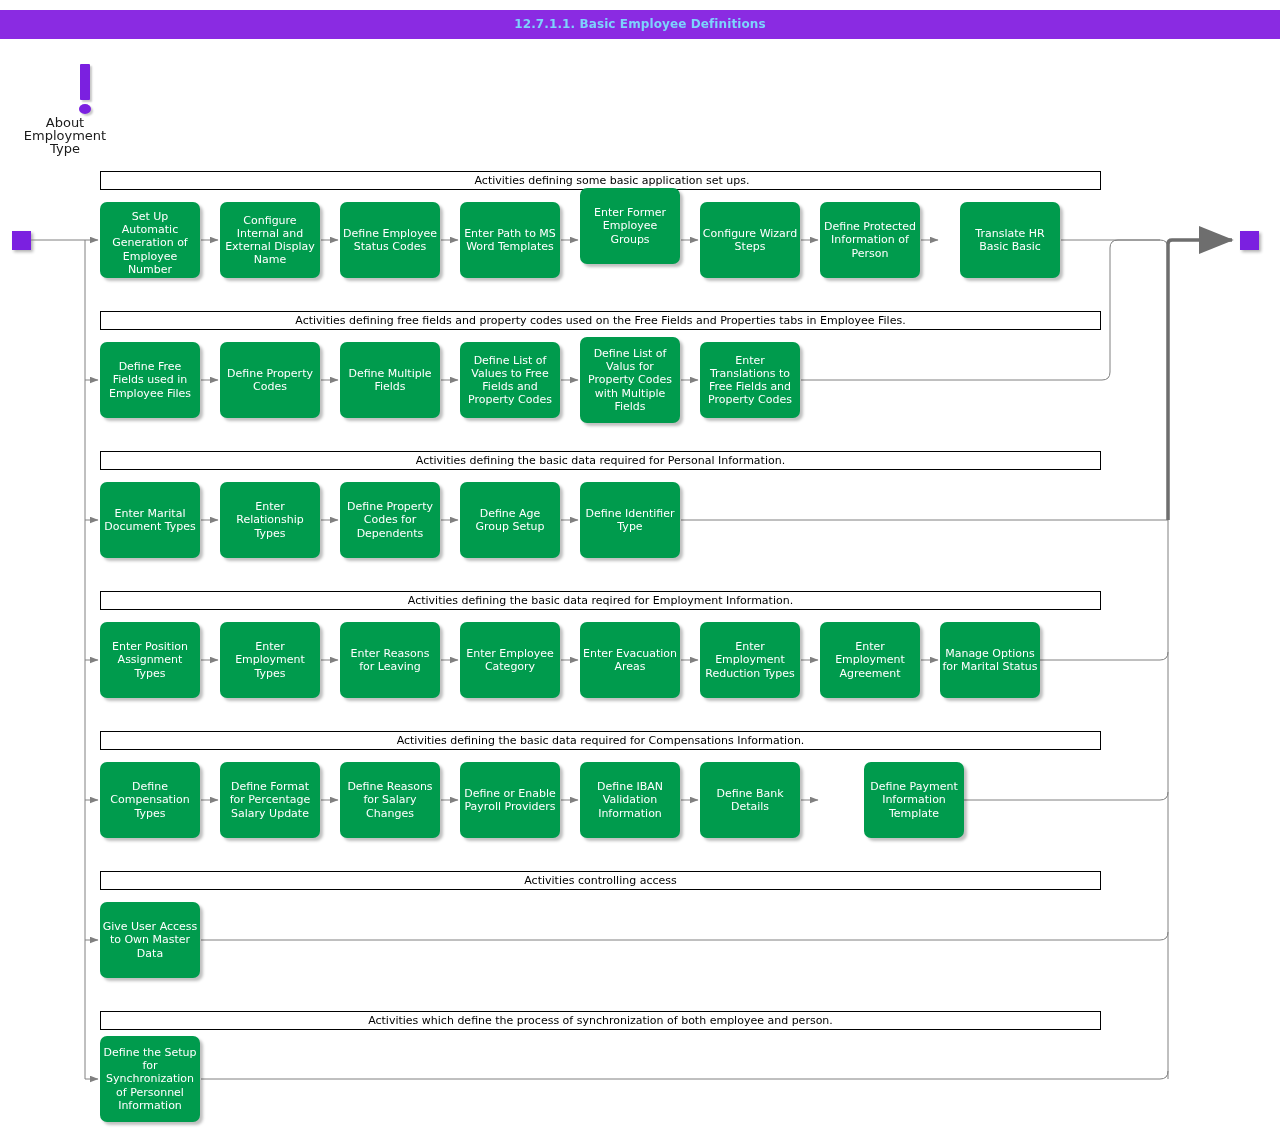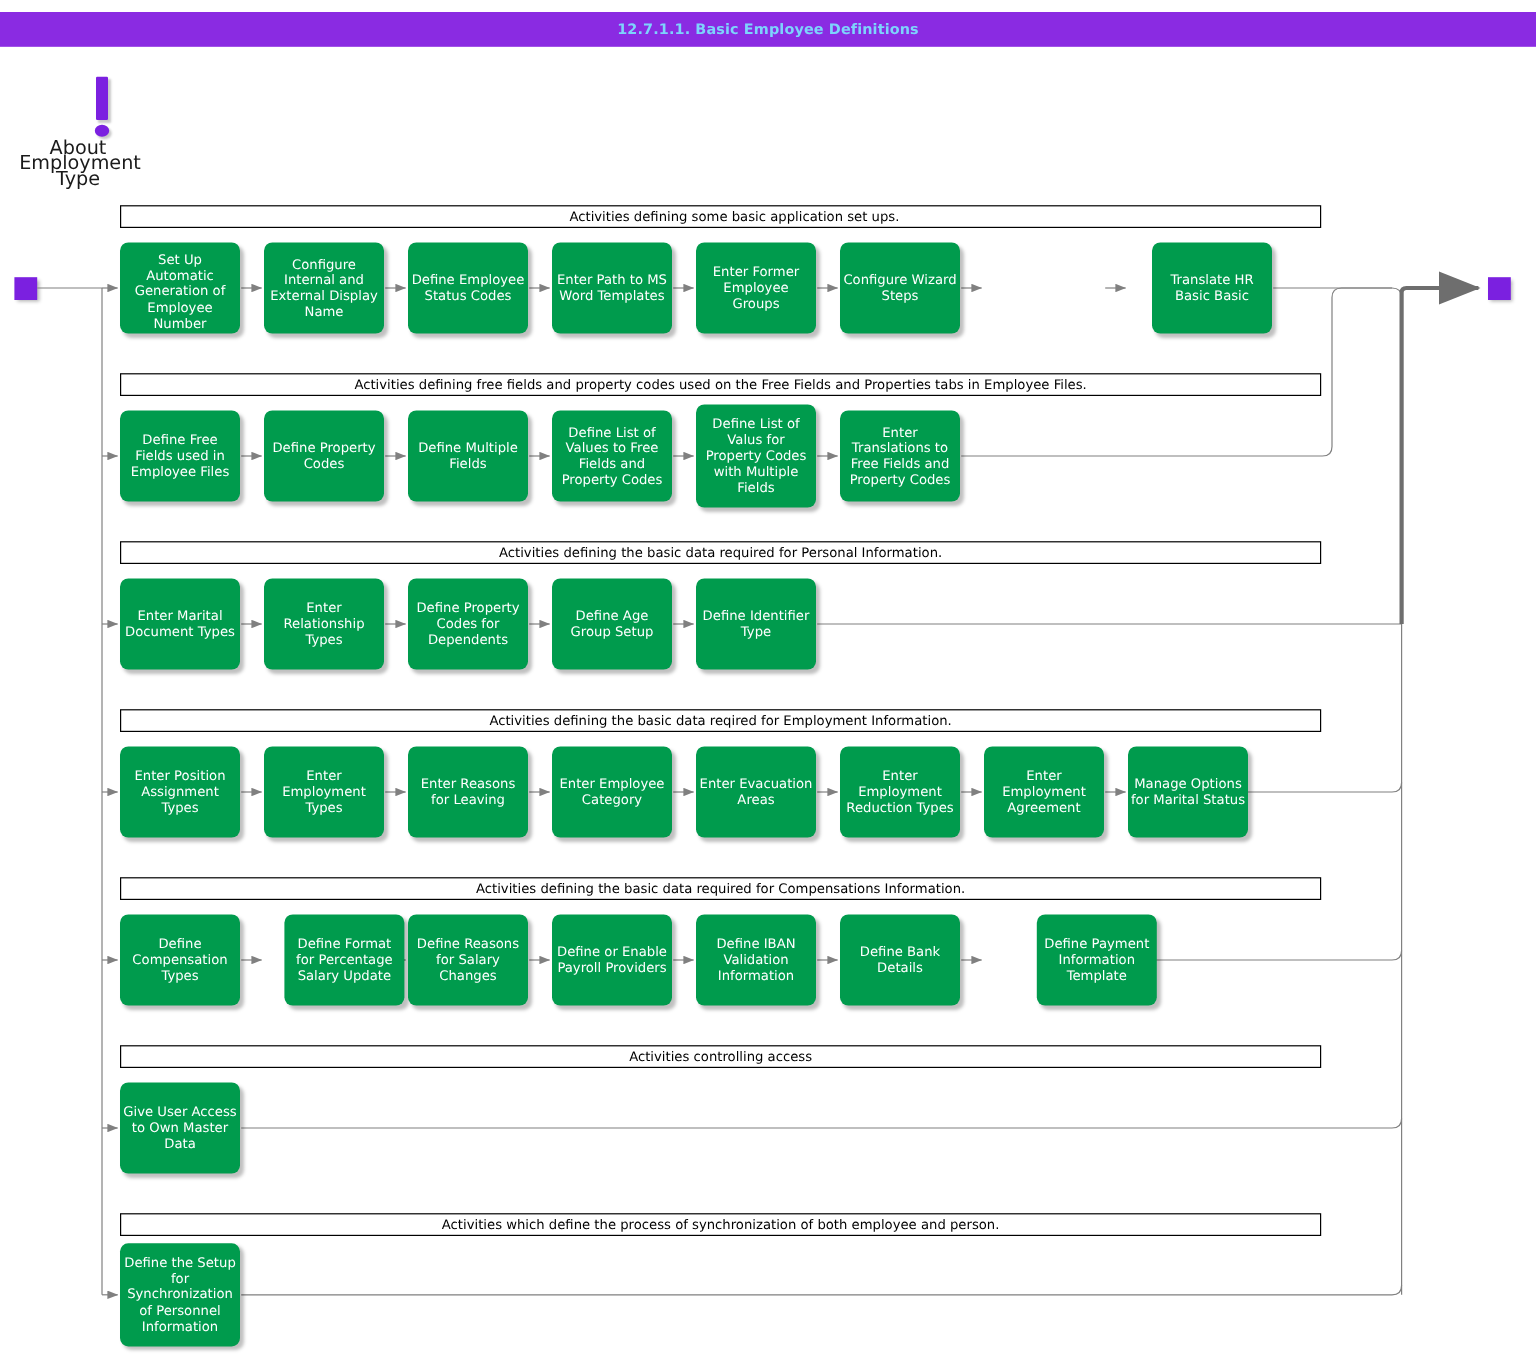--- a/index.html
+++ b/index.html
@@ -27,21 +27,21 @@
     background:#7B20E0;border-radius:1px;
     box-shadow:2px 2px 2px rgba(0,0,0,0.22);
   }
   .note .bang-dot{
     position:absolute;left:57px;top:46px;width:12px;height:10px;
     background:#7B20E0;border-radius:50%;
     box-shadow:2px 2px 2px rgba(0,0,0,0.22);
   }
   .note .note-label{
     position:absolute;left:-6px;top:58px;width:98px;
-    text-align:center;font-size:16px;color:#1a1a1a;line-height:13px;
+    text-align:center;font-size:13px;color:#1a1a1a;line-height:13px;
   }
 
   
   svg.wires{position:absolute;left:0;top:0;width:1280px;height:1130px;pointer-events:none;}
 
   
   .term{
     position:absolute;width:19px;height:19px;background:#7B20E0;
     box-shadow:2px 2px 3px rgba(0,0,0,0.30);
   }
@@ -184,26 +184,29 @@
   </div>
   <div class="node" style="left:220px;top:202px;">
     <span>Configure Internal and External Display Name</span>
   </div>
   <div class="node" style="left:340px;top:202px;justify-content:flex-end;">
     <span>Define Employee Status Codes</span>
   </div>
   <div class="node" style="left:460px;top:202px;">
     <span>Enter Path to MS Word Templates</span>
   </div>
-  <div class="node" style="left:580px;top:202px;">
+  <div class="node" style="left:580px;top:188px;">
     <span>Enter Former Employee Groups</span>
   </div>
   <div class="node" style="left:700px;top:202px;">
     <span>Configure Wizard Steps</span>
   </div>
+  <div class="node" style="left:820px;top:202px;">
+    <span>Define Protected Information of Person</span>
+  </div>
   <div class="node" style="left:960px;top:202px;">
     <span>Translate HR Basic Basic</span>
   </div>
 
   <div class="sect" style="top:311px;">
     <span>Activities defining free fields and property codes used on the Free Fields and Properties tabs in Employee Files.</span>
   </div>
   <div class="node" style="left:100px;top:342px;">
     <span>Define Free Fields used in Employee Files</span>
   </div>
@@ -269,21 +272,21 @@
   <div class="node" style="left:940px;top:622px;">
     <span>Manage Options for Marital Status</span>
   </div>
 
   <div class="sect" style="top:731px;">
     <span>Activities defining the basic data required for Compensations Information.</span>
   </div>
   <div class="node" style="left:100px;top:762px;">
     <span>Define Compensation Types</span>
   </div>
-  <div class="node" style="left:237px;top:762px;align-items:center;">
+  <div class="node" style="left:220px;top:762px;align-items:center;">
     <span>Define Format for Percentage Salary Update</span>
   </div>
   <div class="node" style="left:340px;top:762px;">
     <span>Define Reasons for Salary Changes</span>
   </div>
   <div class="node" style="left:460px;top:762px;">
     <span>Define or Enable Payroll Providers</span>
   </div>
   <div class="node" style="left:580px;top:762px;">
     <span>Define IBAN Validation Information</span>

